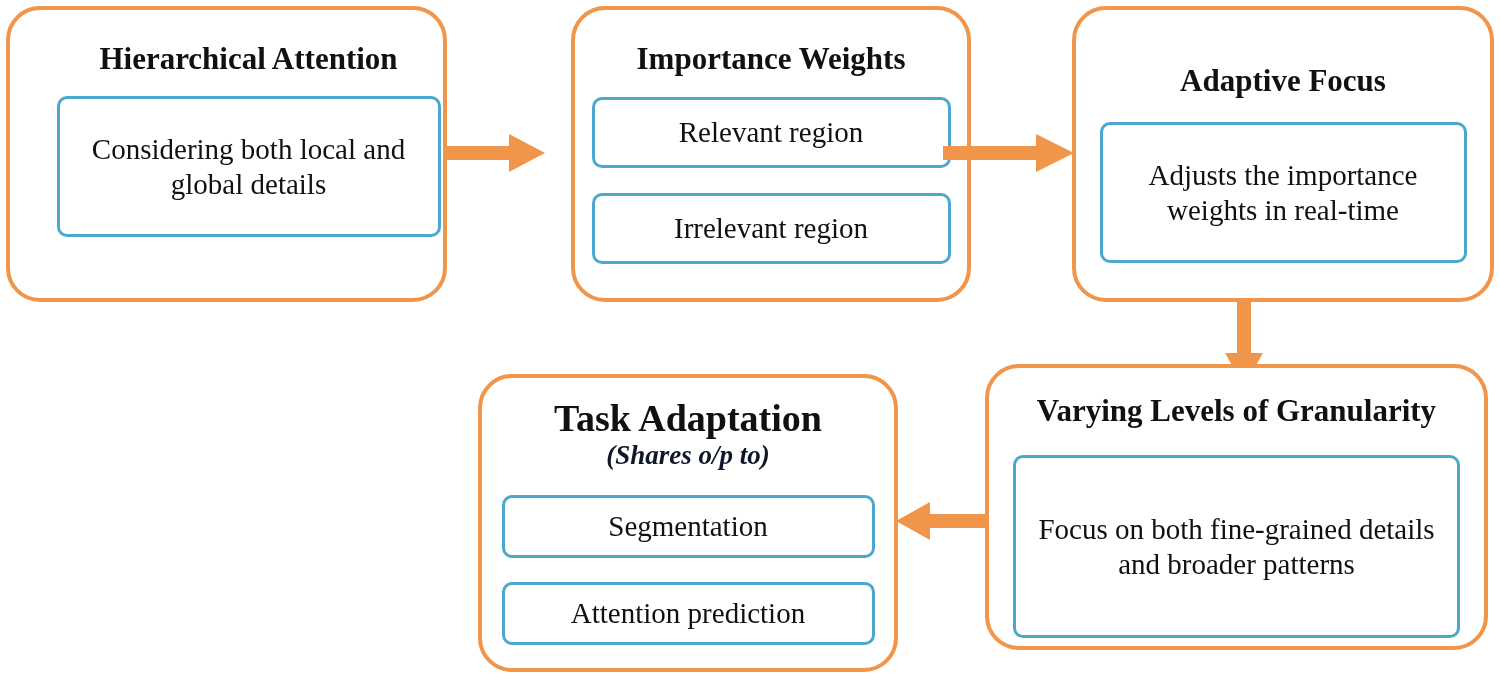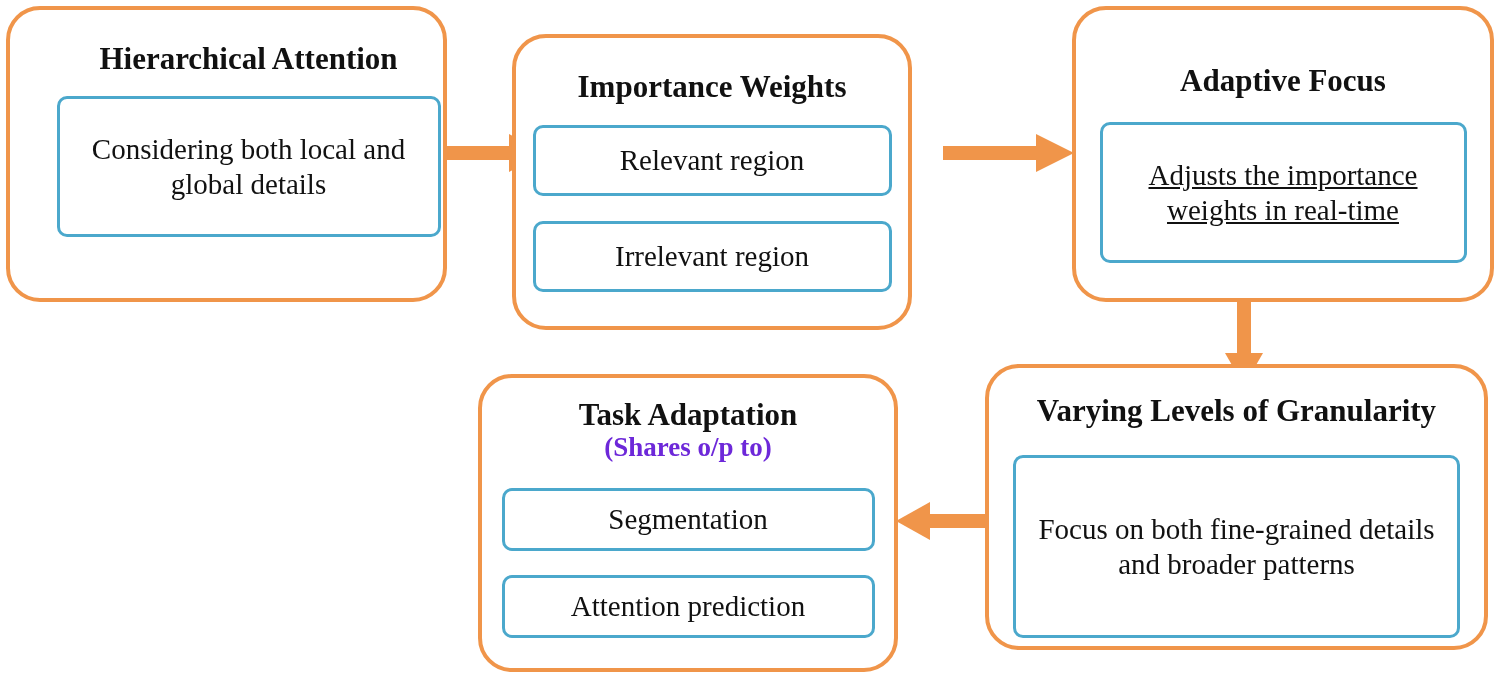--- a/index.html
+++ b/index.html
@@ -29,21 +29,22 @@
   }
   .stage-title {
     font-weight: bold;
     color: #111111;
     text-align: center;
     line-height: 1.08;
     white-space: nowrap;
   }
   .stage-sub {
     font-weight: bold;
-    color: #6d28d9;
+    font-style: italic;
+    color: #0f172a;
     text-align: center;
     line-height: 1.05;
     white-space: nowrap;
   }
 
   
   .detail {
     box-sizing: border-box;
     border: 3px solid #4BA8CC;
     border-radius: 10px;
@@ -51,48 +52,48 @@
     color: #111111;
     display: flex;
     align-items: center;
     justify-content: center;
     text-align: center;
     line-height: 1.22;
   }
 
   
   #box-hierarchical-attention { left: 6px;    top: 6px;   width: 441px; height: 296px; padding-left: 44px; }
-  #box-importance-weights     { left: 512px;  top: 6px;   width: 400px; height: 296px; margin-top: 28px; }
+  #box-importance-weights     { left: 571px;  top: 6px;   width: 400px; height: 296px; }
   #box-adaptive-focus         { left: 1072px; top: 6px;   width: 422px; height: 296px; }
   #box-granularity            { left: 985px;  top: 364px; width: 503px; height: 286px; }
   #box-task-adaptation        { left: 478px;  top: 374px; width: 420px; height: 298px; }
 
   #box-hierarchical-attention .stage-title { font-size: 31px; margin-top: 32px; }
   #box-hierarchical-attention .detail {
     width: 384px; height: 141px; margin-top: 21px; font-size: 29px; padding: 0 8px;
   }
 
   #box-importance-weights .stage-title { font-size: 31px; margin-top: 32px; }
   #box-importance-weights .detail {
     width: 359px; height: 71px; font-size: 29px;
   }
   #box-importance-weights .detail.first { margin-top: 22px; }
   #box-importance-weights .detail.second { margin-top: 25px; }
 
   #box-adaptive-focus .stage-title { font-size: 31px; margin-top: 54px; }
   #box-adaptive-focus .detail {
-    width: 367px; height: 141px; margin-top: 25px; font-size: 29px; padding: 0 8px; text-decoration: underline;
+    width: 367px; height: 141px; margin-top: 25px; font-size: 29px; padding: 0 8px;
   }
 
   #box-granularity .stage-title { font-size: 31px; margin-top: 26px; }
   #box-granularity .detail {
     width: 447px; height: 183px; margin-top: 28px; font-size: 29px; padding: 0 10px;
   }
 
-  #box-task-adaptation .stage-title { font-size: 31px; margin-top: 20px; }
+  #box-task-adaptation .stage-title { font-size: 38px; margin-top: 20px; }
   #box-task-adaptation .stage-sub { font-size: 27px; margin-top: 2px; }
   #box-task-adaptation .detail {
     width: 373px; height: 63px; font-size: 29px;
   }
   #box-task-adaptation .detail.first { margin-top: 26px; }
   #box-task-adaptation .detail.second { margin-top: 24px; }
 
   
   .arrow { position: absolute; }
   #arrow-ha-to-iw   { left: 447px;  top: 132px; width: 98px;  height: 42px; }

